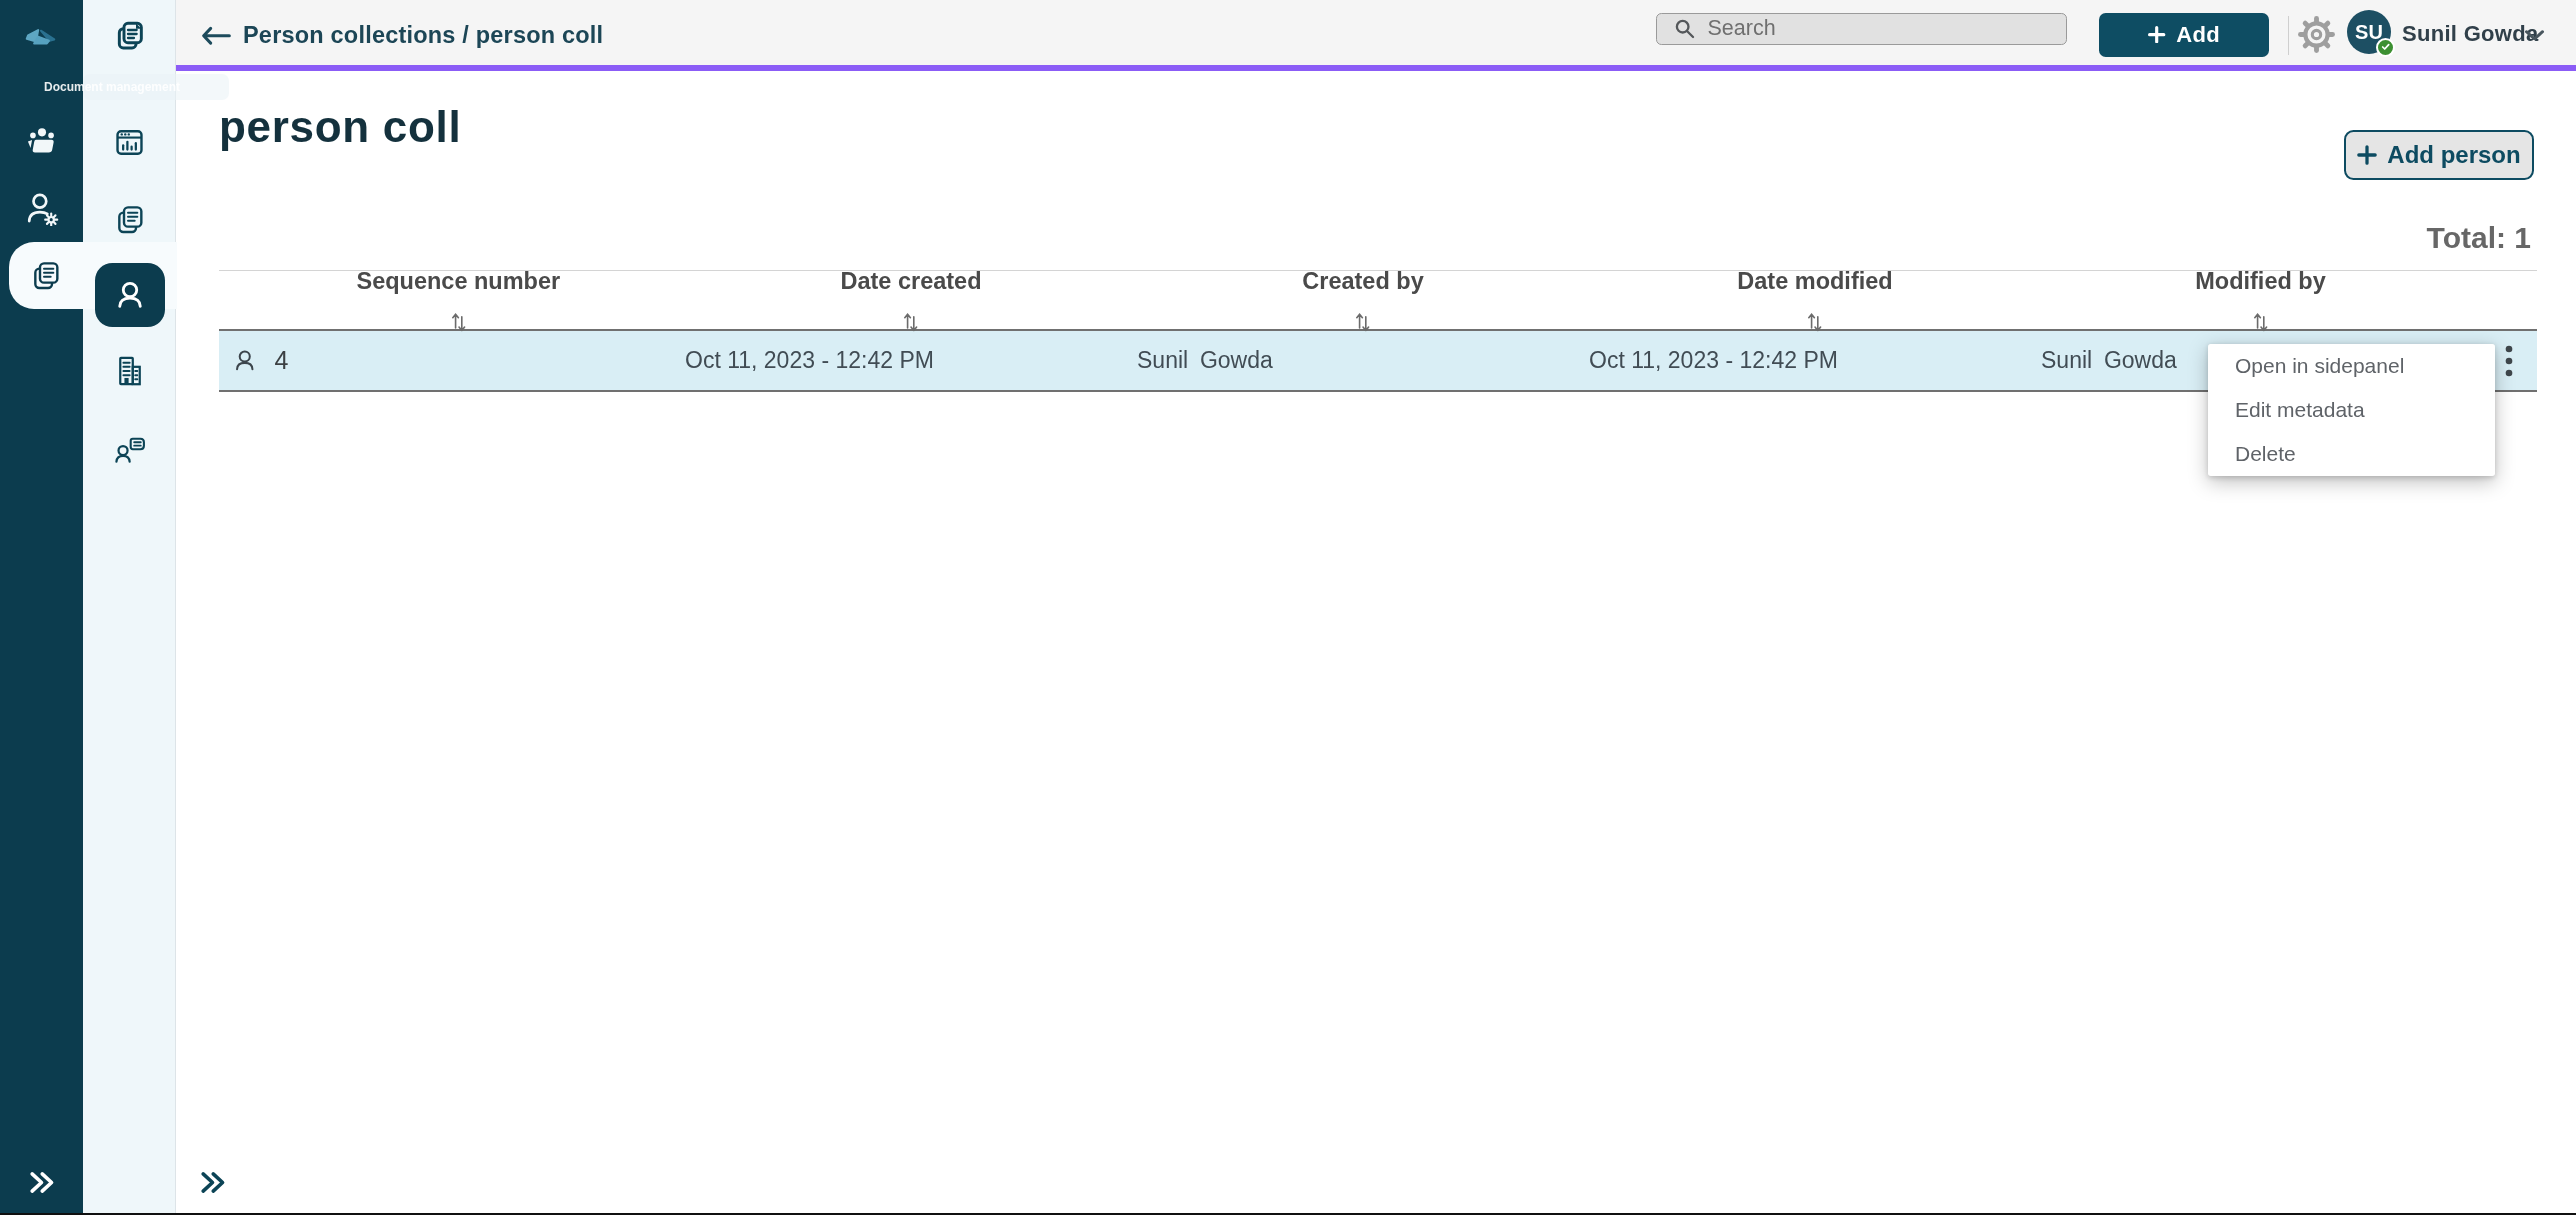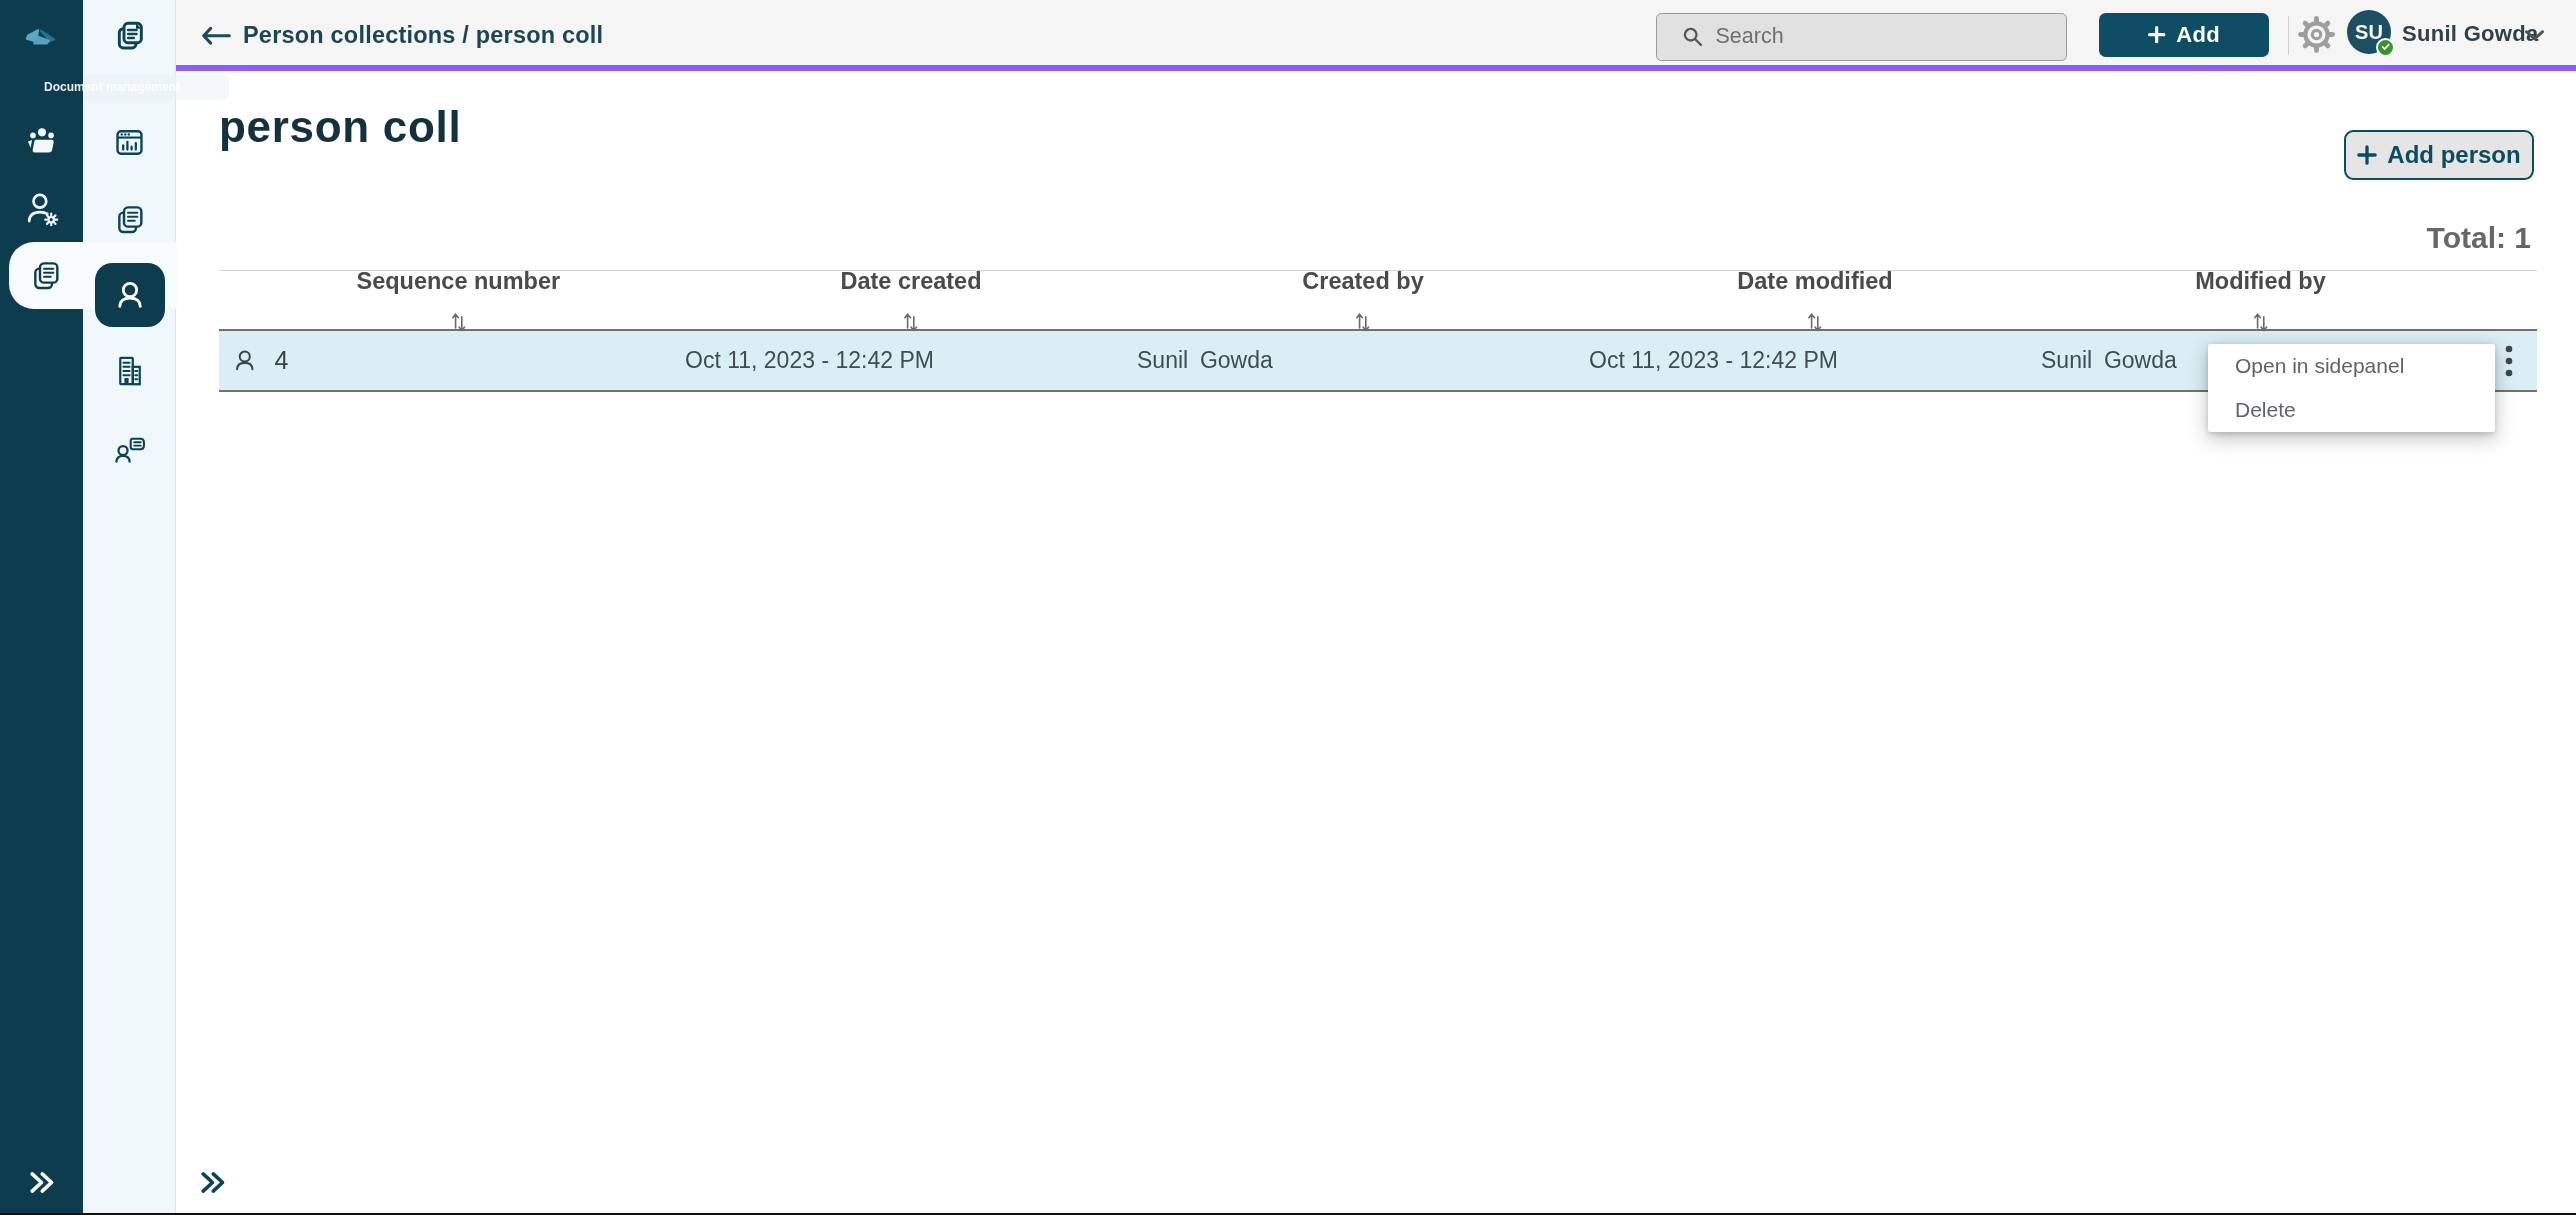--- a/index.html
+++ b/index.html
@@ -15,21 +15,21 @@
   .active-pill { position:absolute; left:8.7px; top:242px; width:168px; height:67px; background:#f7fbfd; border-radius:25px 0 0 25px; z-index:3; }
   .active-pill .icon-slot { width:74px; height:67px; top:0; left:0; position:absolute; }
   .active-square { position:absolute; left:95px; top:263px; width:70px; height:64px; background:#0c3c4e; border-radius:17.4px; display:flex; align-items:center; justify-content:center; z-index:4; }
   .collapse-left { position:absolute; left:0; top:1168px; width:83px; height:29.5px; display:flex; align-items:center; justify-content:center; z-index:3; }
   .collapse-right { position:absolute; left:83px; top:1168px; width:93px; height:29.5px; display:flex; align-items:center; justify-content:center; z-index:3; }
 
   
   .topbar { position:absolute; left:176px; top:0; width:2400px; height:71px; background:#f5f5f5; border-bottom:6px solid #8b5cf6; z-index:5; }
   .back-arrow { position:absolute; left:24px; top:21px; cursor:pointer; }
   .breadcrumb { position:absolute; left:67px; top:0; height:71px; display:flex; align-items:center; font-size:23.5px; font-weight:600; color:#1c4656; letter-spacing:0.2px; }
-  .search-box { position:absolute; left:1480px; top:12.7px; width:411px; height:48px; background:#e1e1e1; border:1.3px solid #9a9a9a; border-radius:5.4px; display:flex; align-items:center; padding-left:25px; }
+  .search-box { position:absolute; left:1480px; top:12.7px; width:411px; height:32px; background:#e1e1e1; border:1.3px solid #9a9a9a; border-radius:5.4px; display:flex; align-items:center; padding-left:17px; }
   .search-box input { flex:1; border:none; outline:none; background:transparent; font-family:"Liberation Sans",sans-serif; font-size:21.5px; color:#4a4a4a; padding-left:12px; }
   .search-box input::placeholder { color:#6f6f6f; }
   .add-btn { position:absolute; left:1923px; top:12.7px; width:170px; height:44px; background:#0e4d63; border:none; border-radius:6.7px; color:#ffffff; font-family:"Liberation Sans",sans-serif; font-size:22px; font-weight:600; display:flex; align-items:center; justify-content:center; gap:10.7px; cursor:pointer; letter-spacing:0.3px; }
   .top-divider { position:absolute; left:2112px; top:16px; width:1.3px; height:39px; background:#cfcfcf; }
   .gear-wrap { position:absolute; left:2120px; top:14.8px; width:40px; height:40px; display:flex; align-items:center; justify-content:center; cursor:pointer; }
   .avatar { position:absolute; left:2171px; top:10px; width:44px; height:44px; background:#1d4f63; border-radius:50%; display:flex; align-items:center; justify-content:center; color:#ffffff; font-size:20px; font-weight:700; cursor:pointer; }
   .avatar-badge { position:absolute; right:-4px; bottom:-2.7px; width:19px; height:19px; background:#3d9032; border:2px solid #ffffff; border-radius:50%; display:flex; align-items:center; justify-content:center; }
   .user-name { position:absolute; left:2226px; top:0; height:68px; display:flex; align-items:center; font-size:22px; font-weight:700; color:#31404a; letter-spacing:0.3px; cursor:pointer; }
   .user-chevron { position:absolute; left:2349px; top:29.5px; cursor:pointer; }
 
@@ -346,19 +346,20 @@
               <circle cx="6" cy="24" r="5" fill="#3f464b"></circle>
               <circle cx="6" cy="42" r="5" fill="#3f464b"></circle>
             </svg>
           </button>
         </div>
       </div>
     </div>
 
     <div class="context-menu">
       <div class="menu-item">Open in sidepanel</div>
+      <div class="menu-item">Edit metadata</div>
       <div class="menu-item">Delete</div>
     </div>
   </main>
 
   <div class="bottom-edge"></div>
 </div>
 
 
 </body></html>

